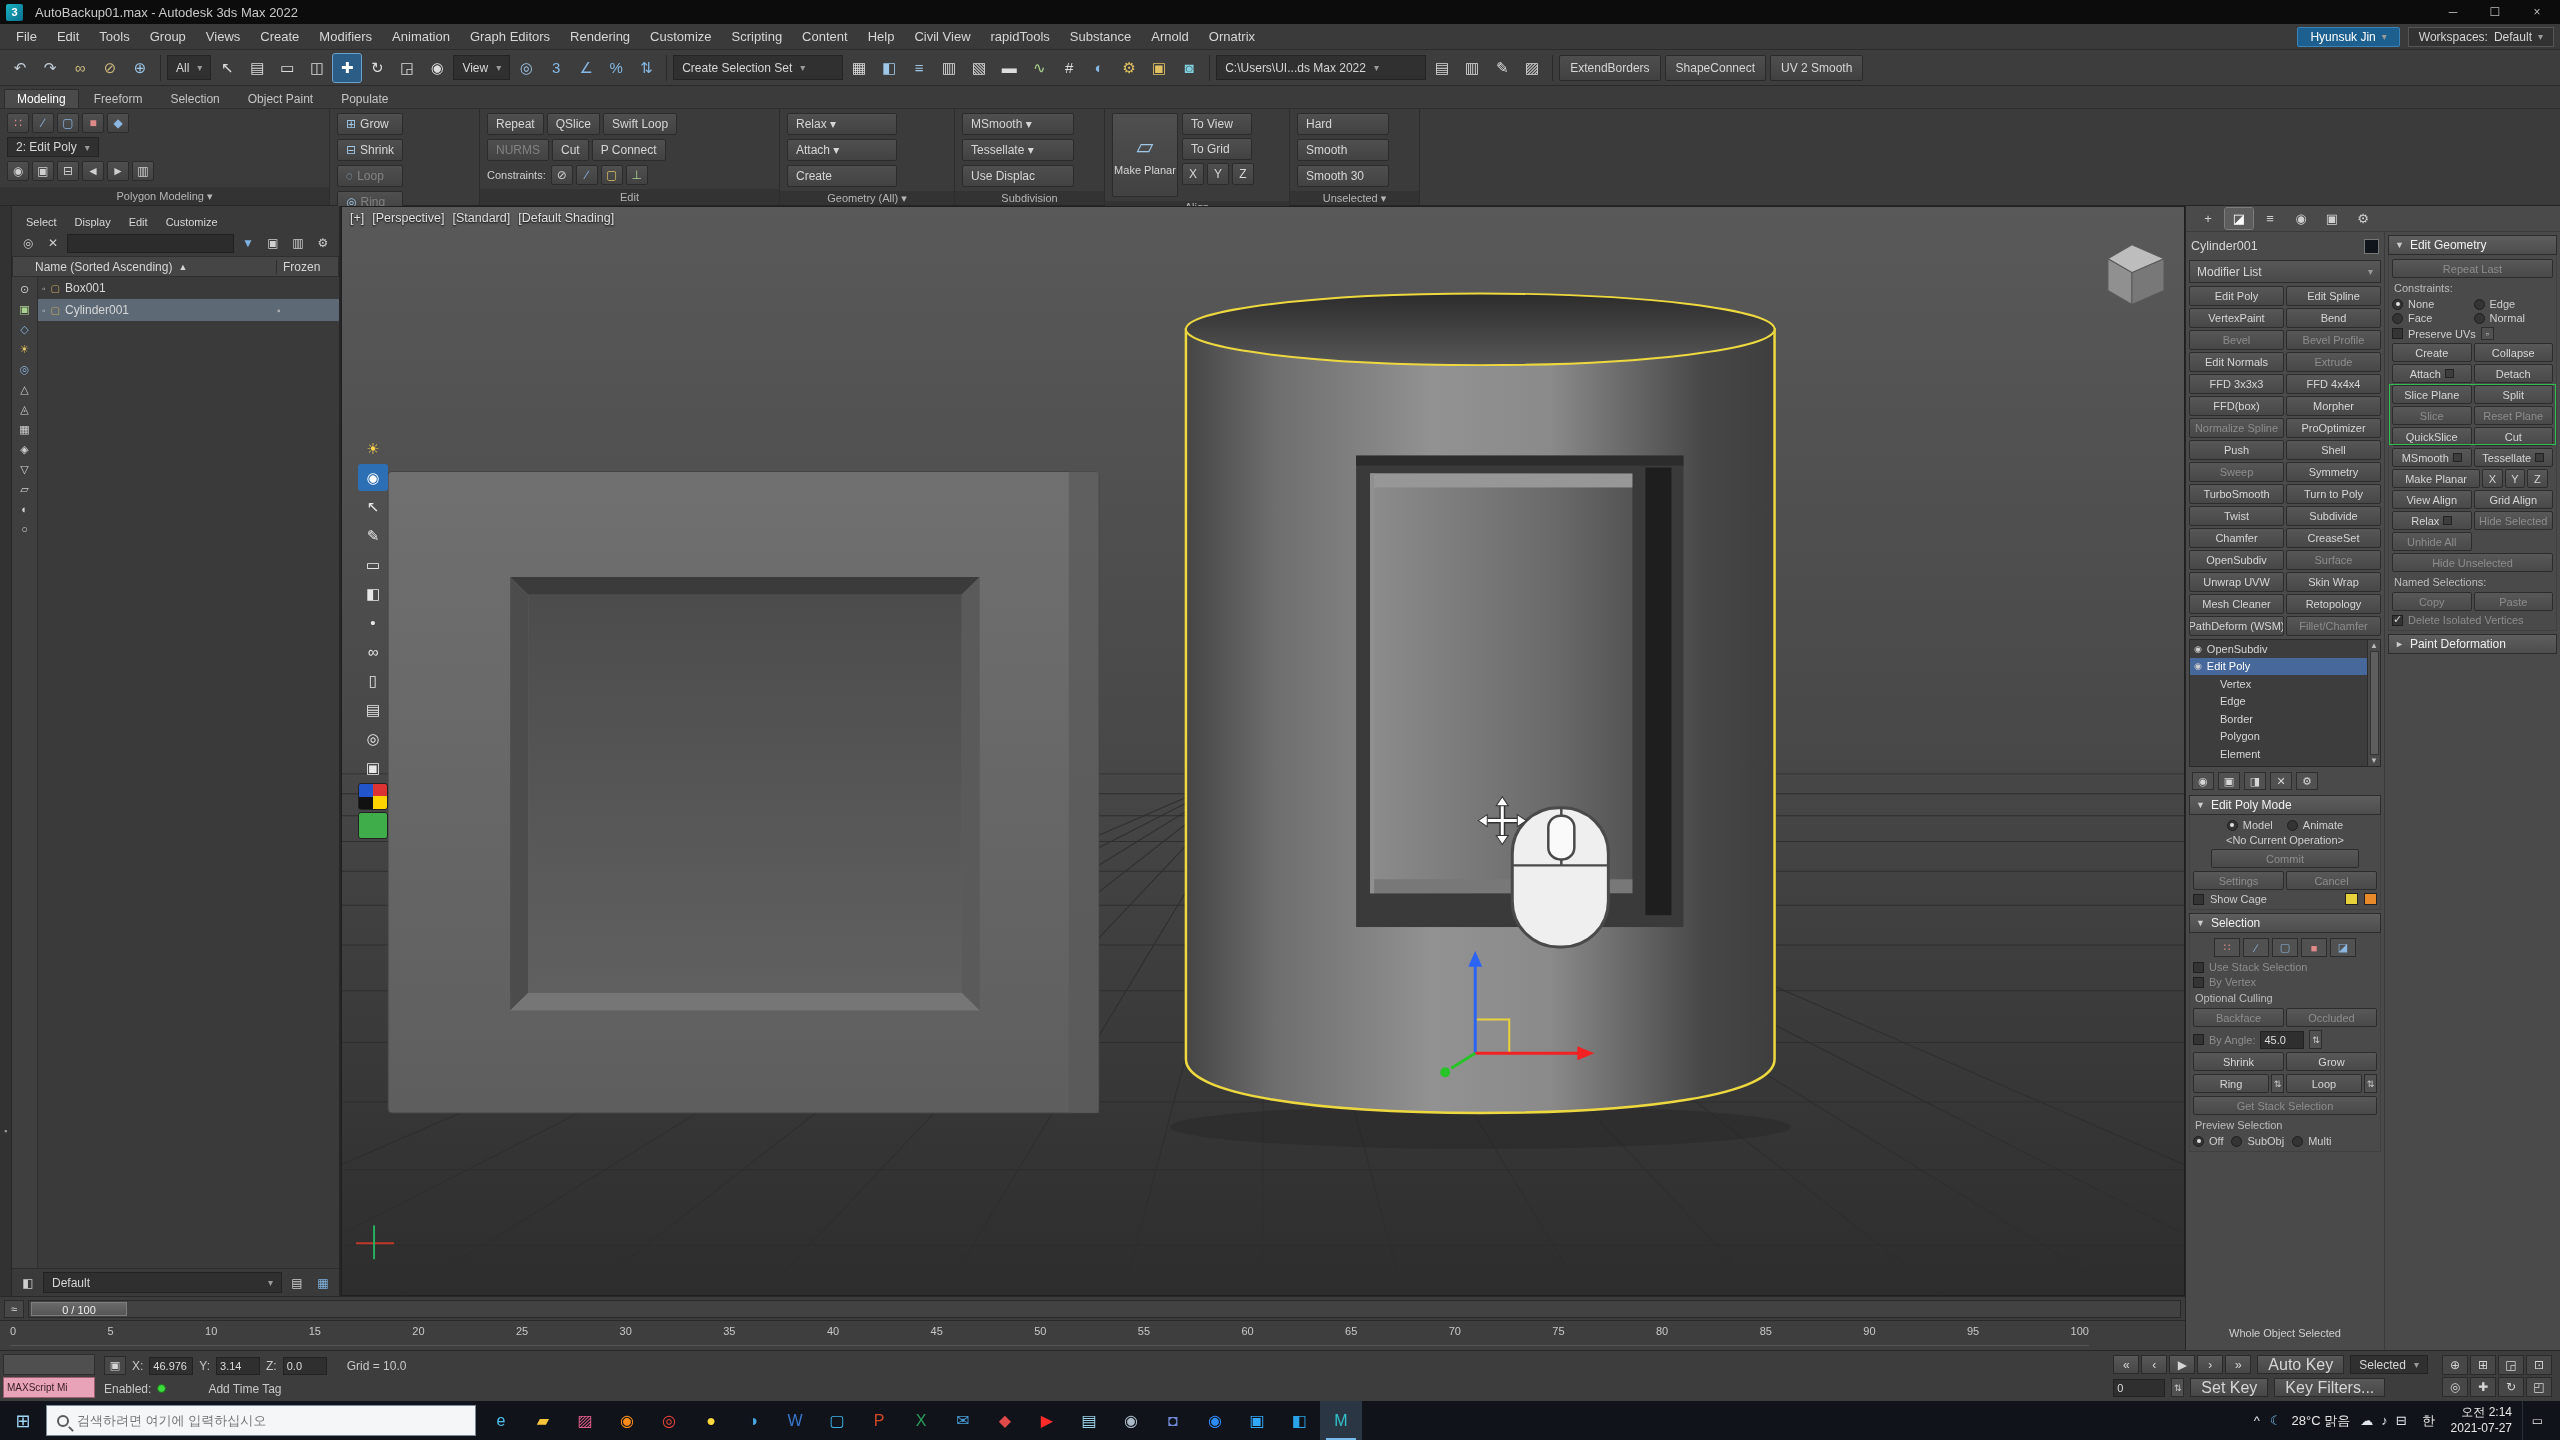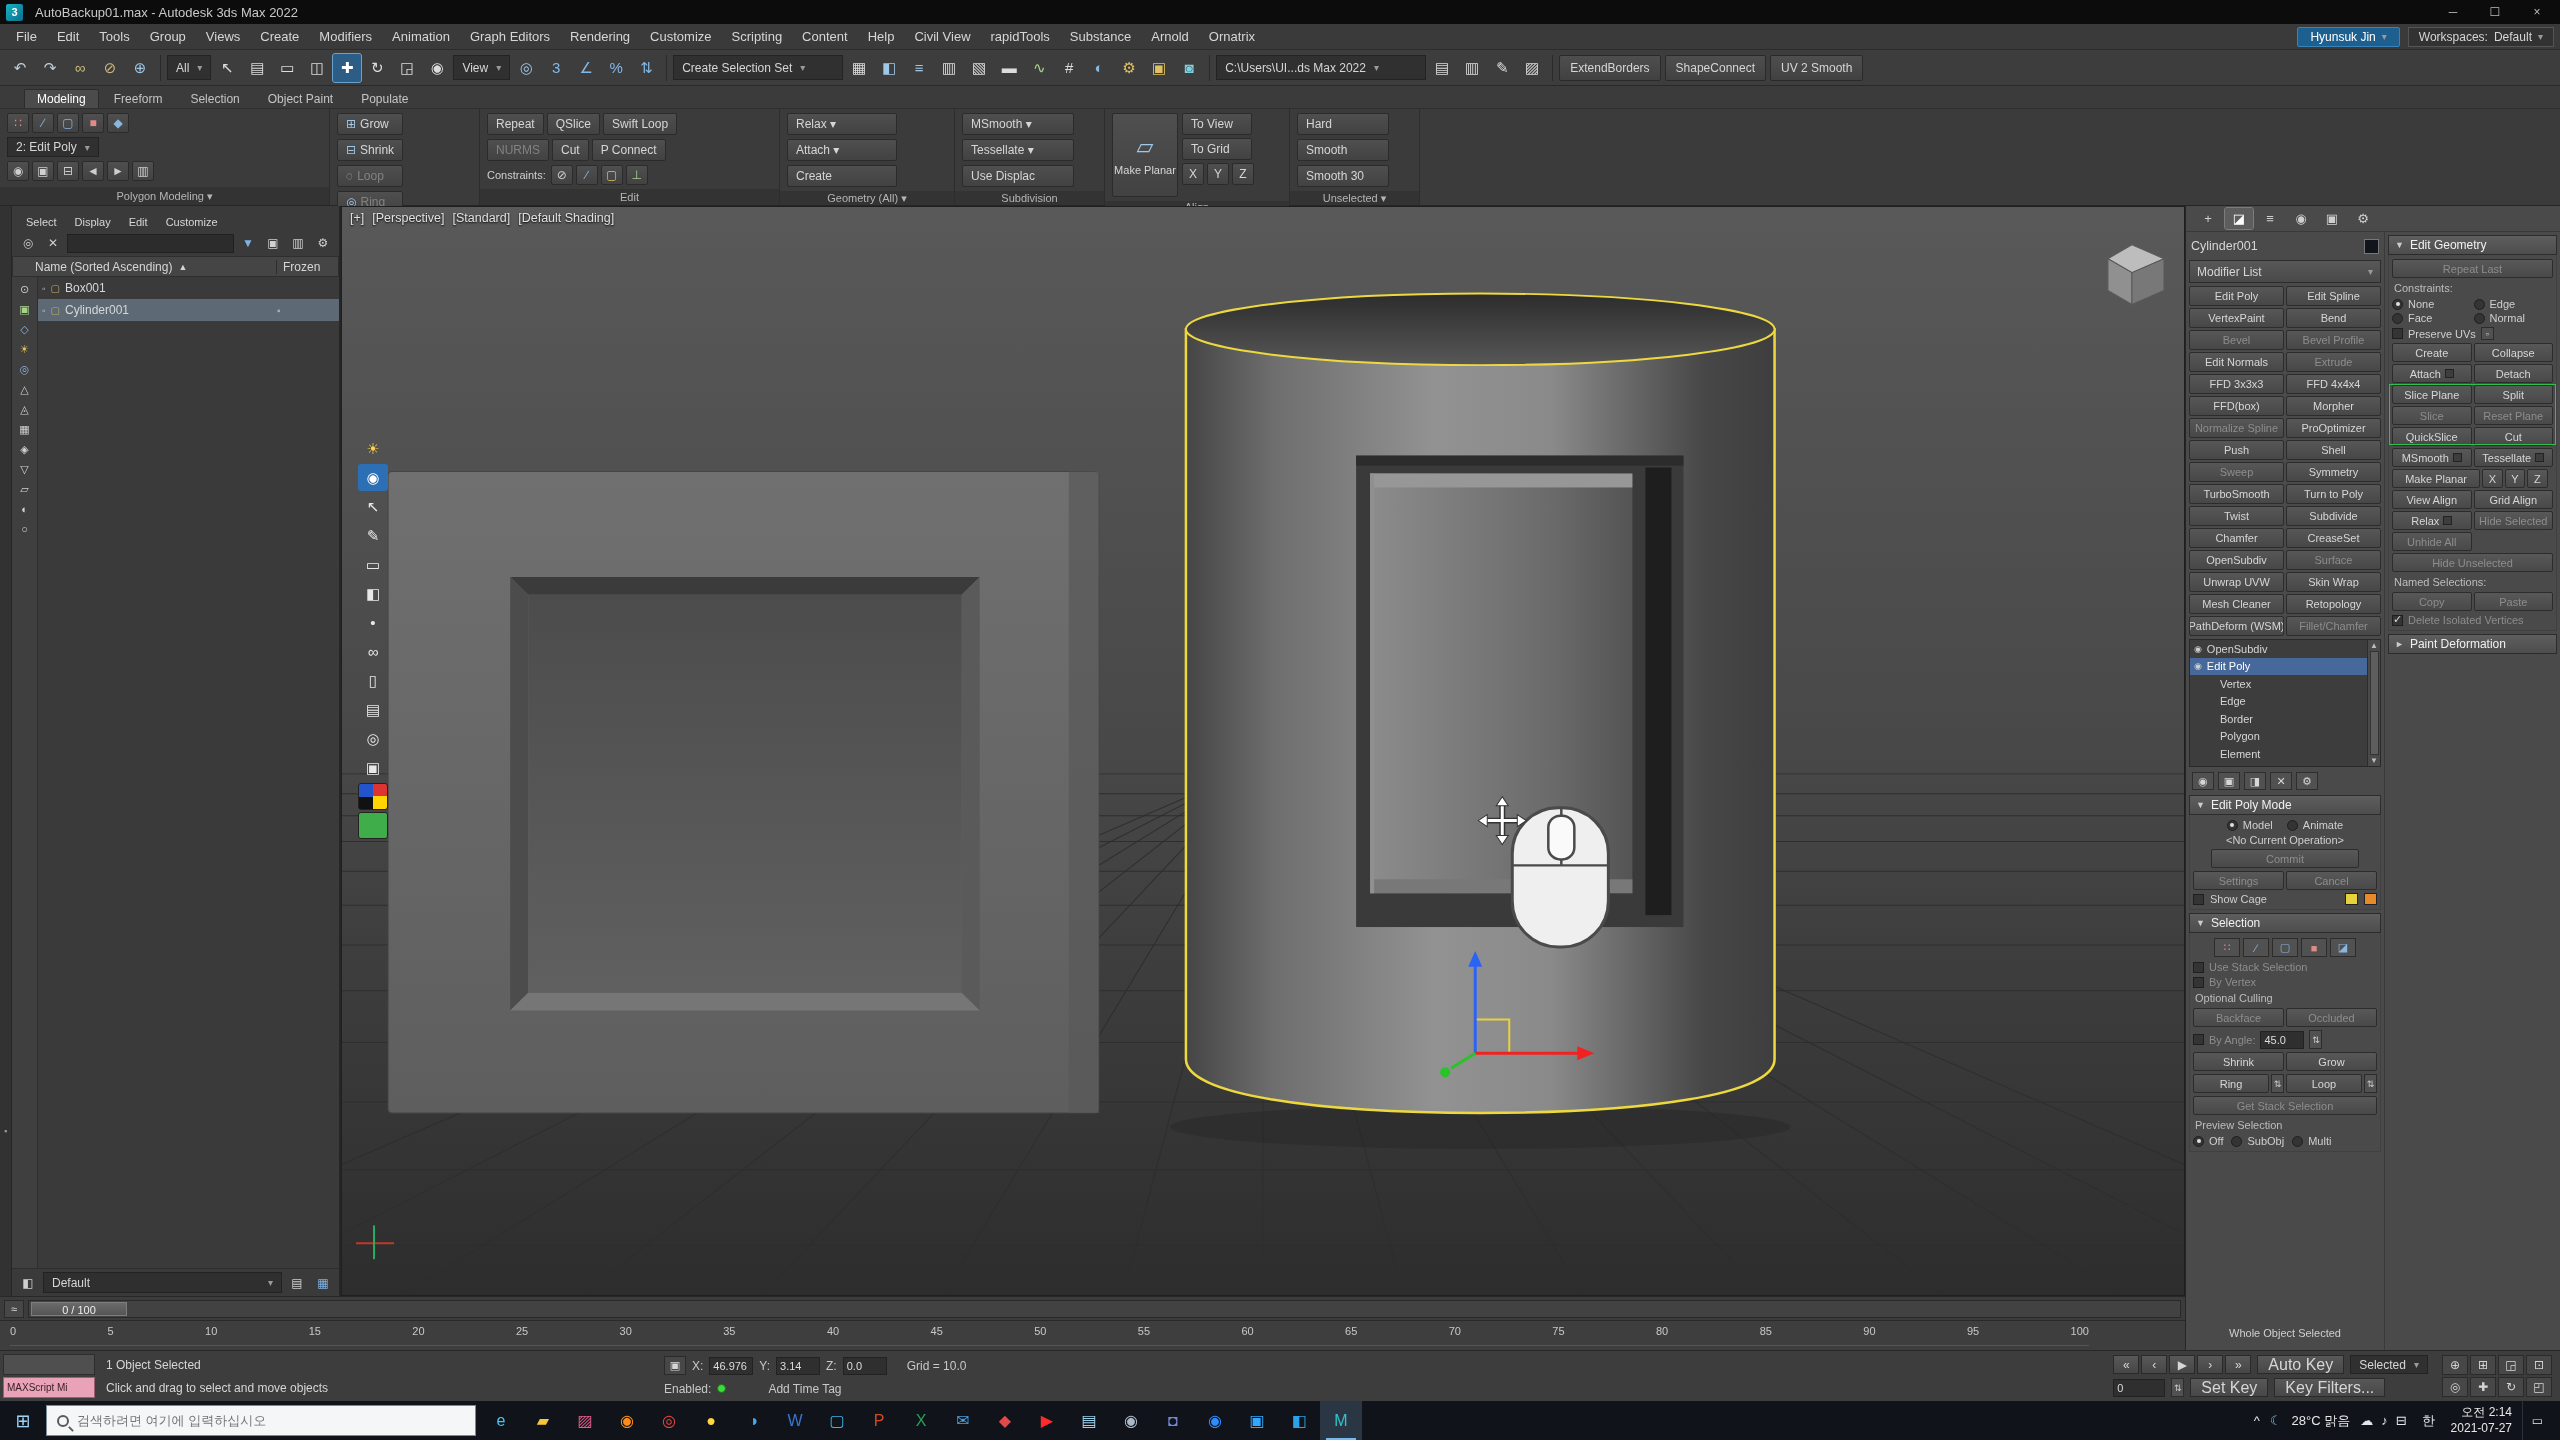--- a/index.html
+++ b/index.html
@@ -20,21 +20,21 @@
 .toolbar{height:36px;background:#3d3d3d;display:flex;align-items:center;padding:0 6px;gap:2px;border-bottom:1px solid #292929;flex:0 0 auto}
 .tbi{width:28px;height:28px;display:flex;align-items:center;justify-content:center;font-size:15px;border-radius:2px;flex:0 0 auto}
 .tbi.active{background:#2c5d87;outline:1px solid #6aa2cc}
 .tb-sep{width:1px;height:26px;background:#2a2a2a;margin:0 4px;flex:0 0 auto}
 .tb-select{height:25px;background:#303030;border:1px solid #232323;display:flex;align-items:center;padding:0 8px;gap:8px;font-size:12px;white-space:nowrap}
 .tb-field{height:25px;background:#303030;border:1px solid #232323;display:flex;align-items:center;padding:0 8px;gap:8px;font-size:12px;min-width:210px;white-space:nowrap}
 .tb-text-btn{height:26px;background:linear-gradient(#4e4e4e,#414141);border:1px solid #2a2a2a;padding:0 10px;display:flex;align-items:center;font-size:12px;border-radius:2px;white-space:nowrap}
 .caret{font-size:10px;color:#9a9a9a}
 
 .ribbon{background:#3b3b3b;flex:0 0 auto}
-.rib-tabs{height:22px;display:flex;gap:2px;padding:2px 24px 0;align-items:flex-end}
+.rib-tabs{height:22px;display:flex;gap:2px;padding:2px 4px 0;align-items:flex-end}
 .rib-tab{padding:2px 12px;font-size:12px;color:#c4c4c4;border:1px solid transparent;border-bottom:none}
 .rib-tab.active{background:#4b4b4b;color:#fff;border-color:#2c2c2c;border-radius:2px 2px 0 0}
 .rib-body{height:98px;display:flex;border-top:1px solid #2e2e2e;border-bottom:1px solid #262626}
 .rgrp{display:flex;flex-direction:column;border-right:1px solid #2d2d2d;flex:0 0 auto}
 .rgrp-c{flex:1;padding:4px 7px;display:flex;gap:4px;align-items:flex-start}
 .rgrp-l{height:18px;background:#333;font-size:11px;color:#b5b5b5;display:flex;align-items:center;justify-content:center;padding:0 6px;white-space:nowrap}
 .rcol{display:flex;flex-direction:column;gap:3px}
 .rrow{display:flex;gap:3px}
 .rbtn{height:22px;display:inline-flex;align-items:center;gap:4px;padding:0 8px;background:linear-gradient(#4f4f4f,#424242);border:1px solid #2b2b2b;border-radius:2px;font-size:12px;white-space:nowrap}
 .rbtn.dim{color:#828282}
@@ -1006,24 +1006,20 @@
         </div>
       </div>
     </div>
   </div>
 
   <div class="statusbar">
     <div class="sb-listener">
       <div class="sb-l-top"></div>
       <div class="sb-l-bot">MAXScript Mi</div>
     </div>
-    <div class="sb-msgs">
-      <div>1 Object Selected</div>
-      <div>Click and drag to select and move objects</div>
-    </div>
     <div class="sb-mid">
       <div class="sb-row">
         <span class="sb-ico">▣</span>
         <span class="coord-lab">X:</span>
         <input class="field" value="46.976" style="">
         <span class="coord-lab">Y:</span>
         <input class="field" value="3.14" style="">
         <span class="coord-lab">Z:</span>
         <input class="field" value="0.0" style="">
         <span class="coord-lab" style="margin-left:14px">Grid = 10.0</span>

